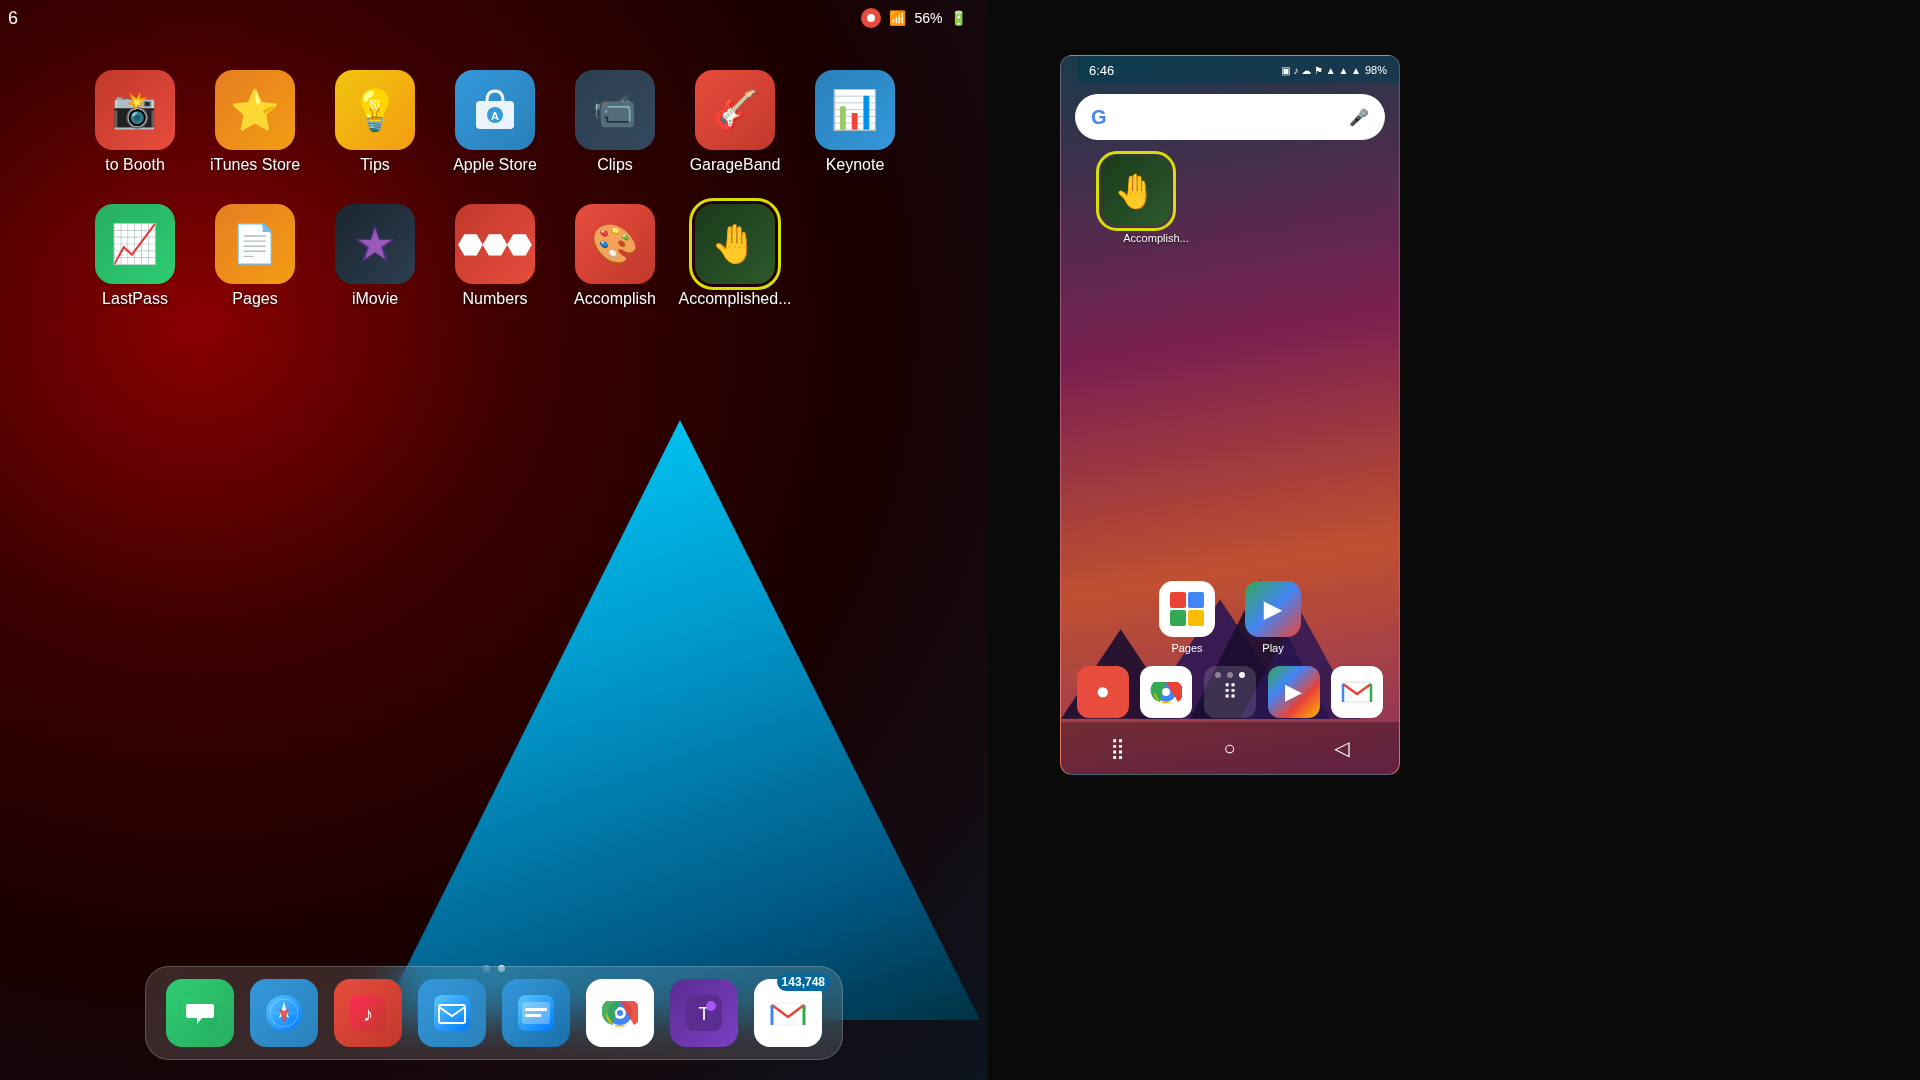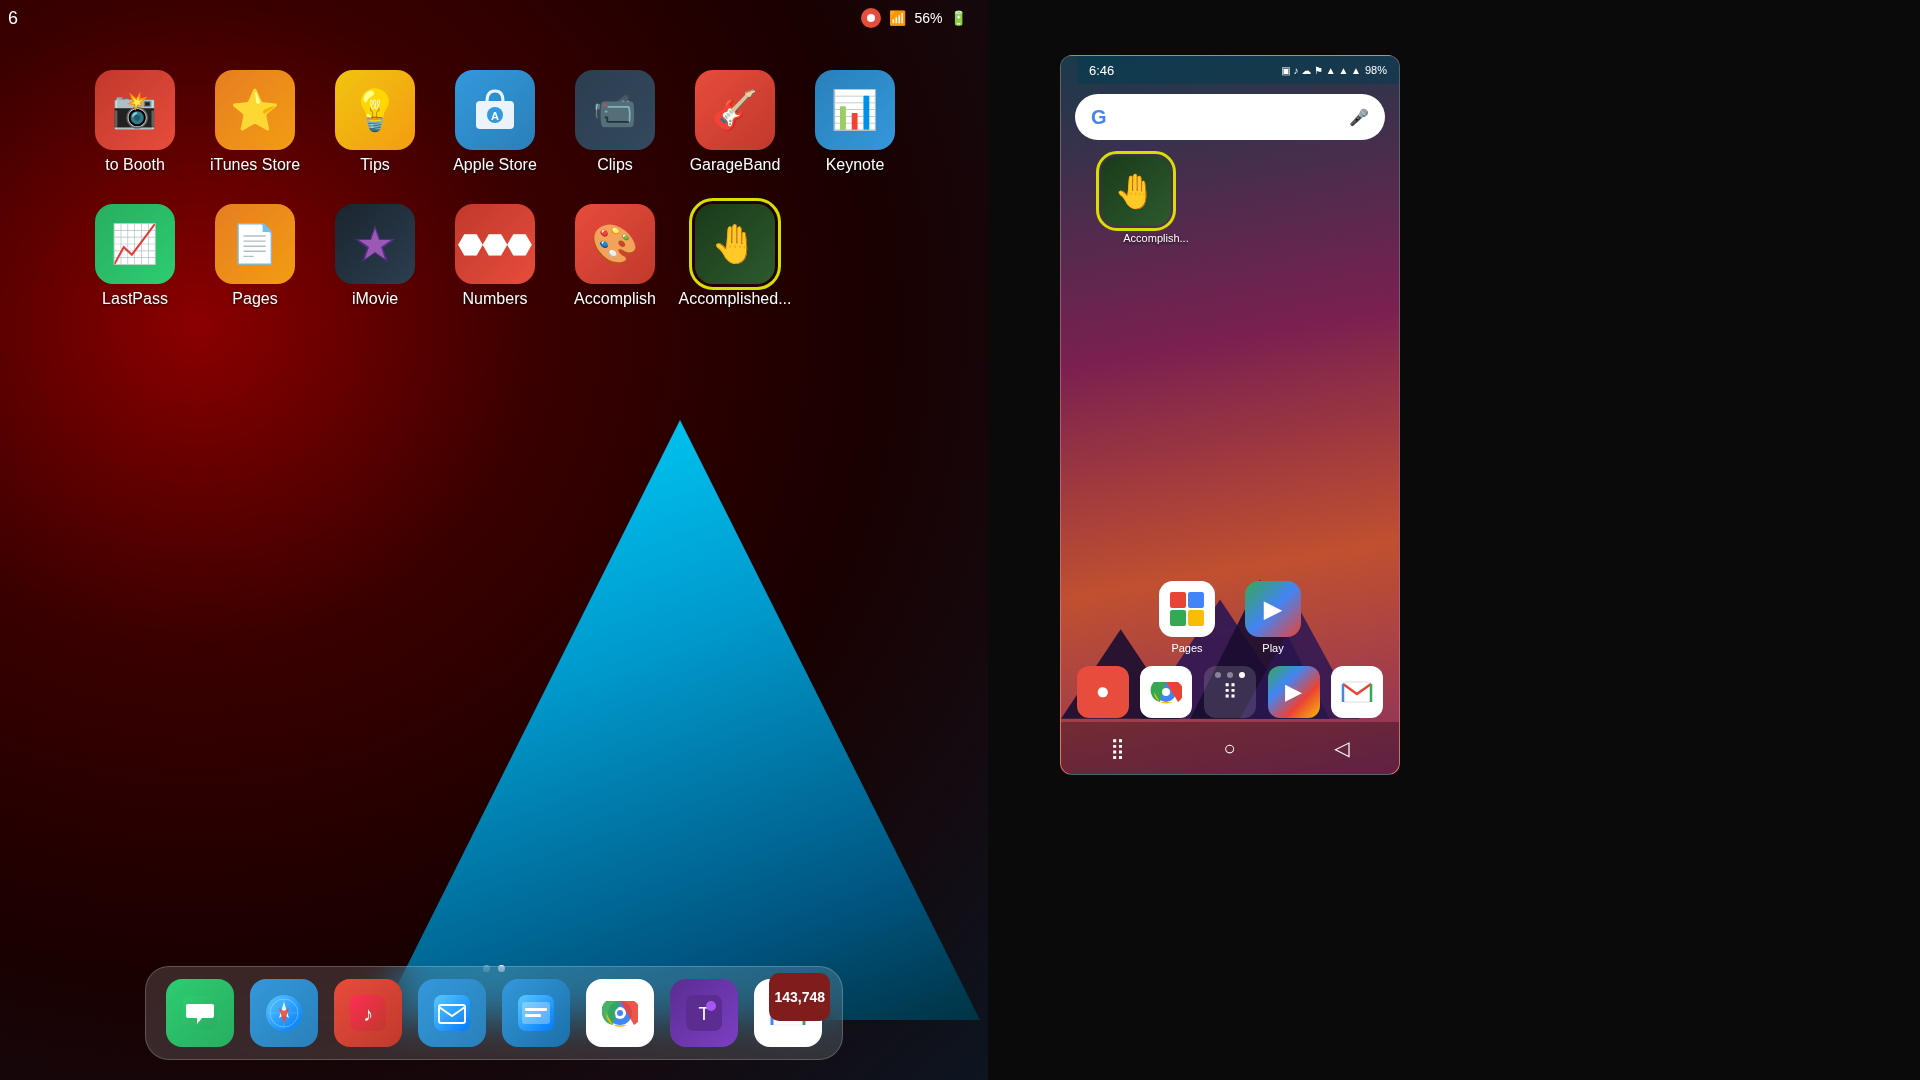--- a/index.html
+++ b/index.html
@@ -168,25 +168,25 @@
       justify-content: center;
       font-size: 34px;
       cursor: pointer;
       position: relative;
     }
 
     .dock-badge {
       position: absolute;
       top: -6px;
       right: -8px;
-      background: #7f1d1d;
-      color: white;
-      font-size: 14px;
+      background: #0369a1;
+      color: white;
+      font-size: 12px;
       font-weight: bold;
-      padding: 16px 5px;
+      padding: 2px 5px;
       border-radius: 10px;
       min-width: 20px;
       text-align: center;
     }
 
     .icon-messages { background: linear-gradient(135deg, #2ecc71, #27ae60); }
     .icon-safari { background: linear-gradient(135deg, #3498db, #2980b9); }
     .icon-music { background: linear-gradient(135deg, #e74c3c, #c0392b); }
     .icon-mail { background: linear-gradient(135deg, #3498db, #2980b9); }
     .icon-files { background: linear-gradient(135deg, #3498db, #1a6fa8); }

